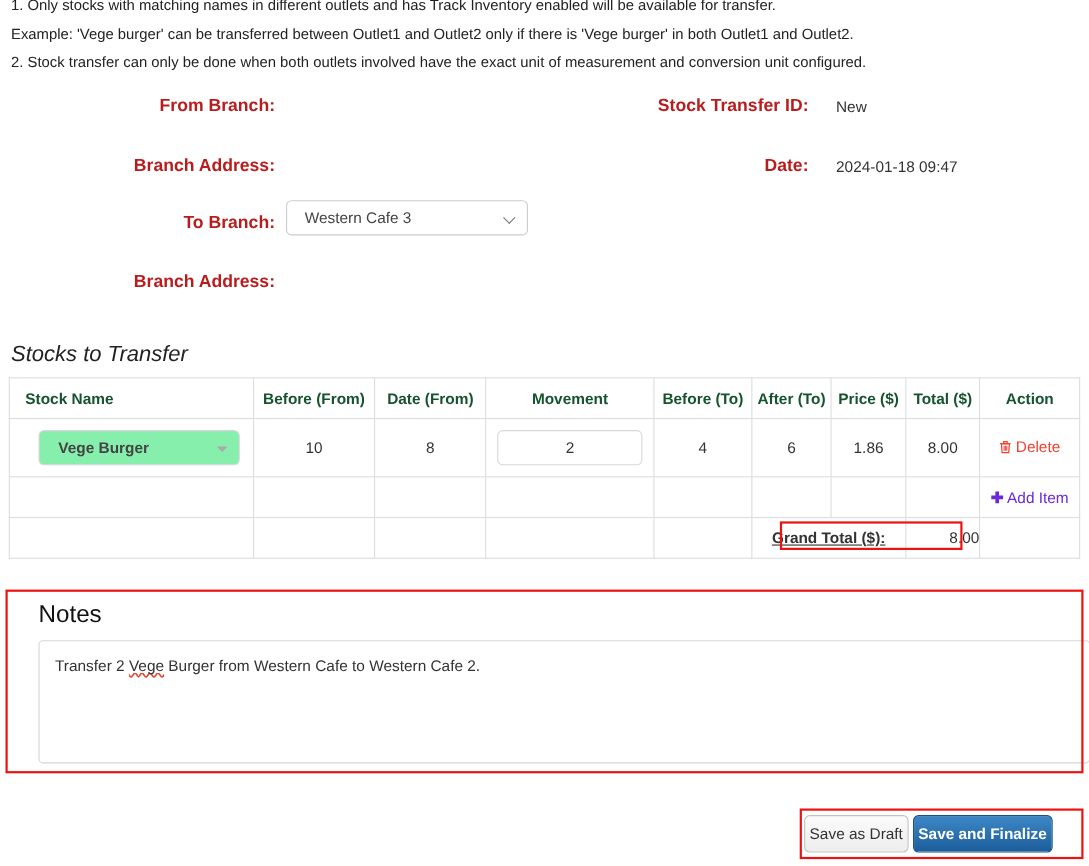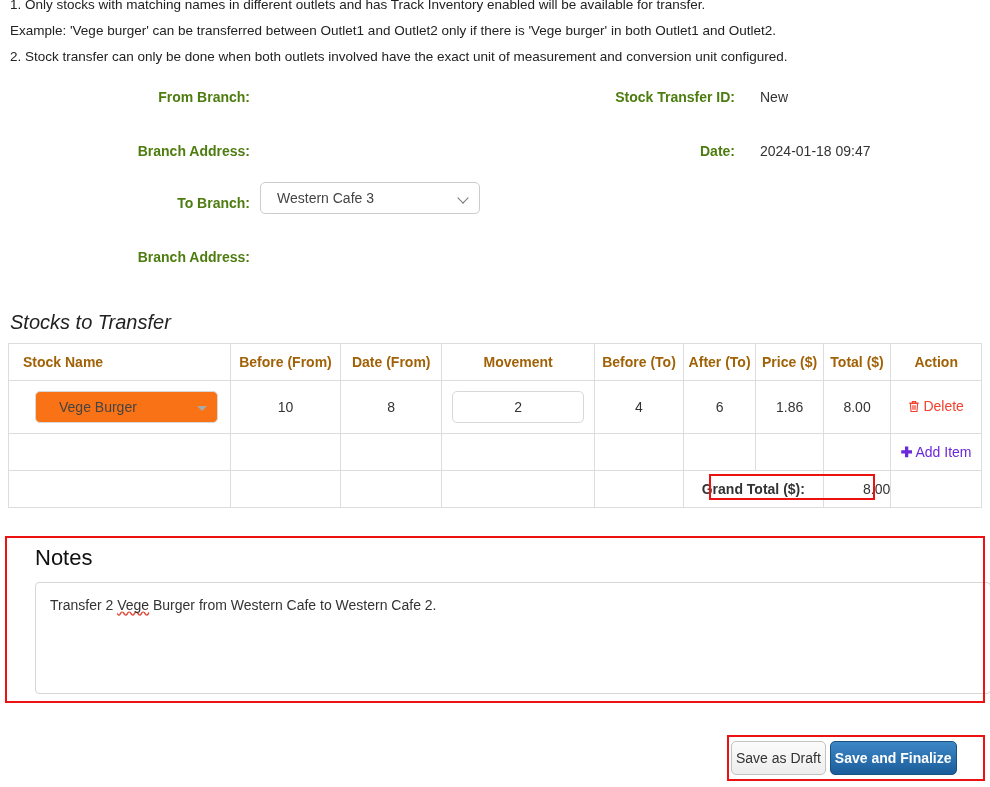--- a/index.html
+++ b/index.html
@@ -48,22 +48,22 @@
     height: 54px;
   }
   .frow.r1 { top: 0px; }
   .frow.r2 { top: 54px; }
   .frow.r3 { top: 106px; }
   .frow.r4 { top: 160px; }
 
   .label {
     position: absolute;
     font-weight: bold;
-    font-size: 14px;
-    color: #4d7c0f;
+    font-size: 16px;
+    color: #b91c1c;
     text-align: right;
     line-height: 18px;
   }
   .label.left {
     left: 0;
     width: 250px;
   }
   .label.right {
     left: 520px;
     width: 215px;
@@ -142,21 +142,21 @@
     border: 1px solid #dddddd;
     font-size: 14px;
     color: #333;
     text-align: center;
     vertical-align: middle;
     padding: 0;
     height: 36px;
   }
   table.stocks th {
     font-weight: bold;
-    color: #a16207;
+    color: #14532d;
     height: 36px;
   }
   table.stocks th.name-col,
   table.stocks td.name-col {
     text-align: left;
     padding-left: 14px;
   }
   tr.item-row td { height: 52px; }
   tr.blank-row td { height: 36px; }
   tr.total-row td { height: 36px; }
@@ -171,28 +171,29 @@
   .c-total  { width: 67px; }
   .c-action { width: 90px; }
 
   .mini-sel {
     display: block;
     margin: 0 12px;
     height: 32px;
     box-sizing: border-box;
     border: 1px solid #d8d8d8;
     border-radius: 5px;
-    background: #f97316;
+    background: #86efac;
     text-align: left;
-    padding: 0 24px 0 23px;
+    padding: 0 24px 0 17px;
     line-height: 30px;
     font-size: 14px;
     color: #444;
     position: relative;
     cursor: pointer;
+    font-weight: bold;
   }
   .mini-sel .caret {
     position: absolute;
     right: 10px;
     top: 14px;
     width: 0;
     height: 0;
     border-left: 5px solid transparent;
     border-right: 5px solid transparent;
     border-top: 5px solid #aaaaaa;
@@ -233,20 +234,21 @@
   }
   .add-link .plus {
     font-weight: bold;
     margin-right: 3px;
   }
   td.gt-label {
     text-align: left;
     padding-right: 12px;
     font-weight: bold;
     color: #111;
+    text-decoration: underline;
   }
   td.gt-value {
     text-align: right !important;
     padding-right: 14px;
     color: #222;
   }
 
   
   .redbox {
     position: absolute;

